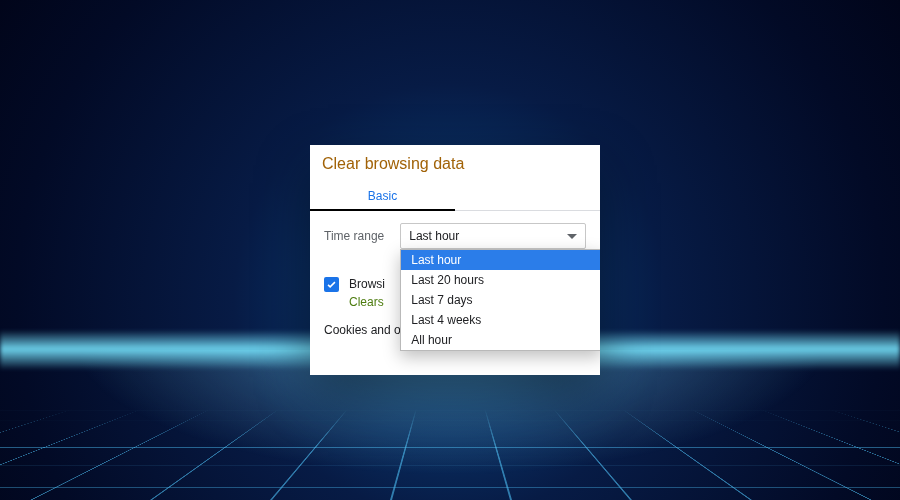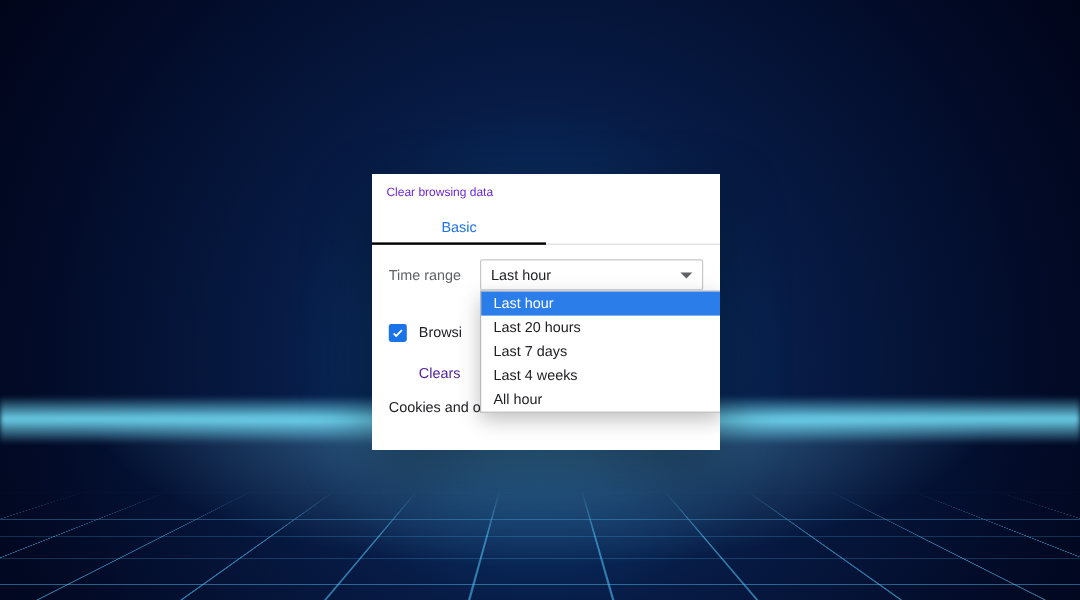--- a/index.html
+++ b/index.html
@@ -12,40 +12,40 @@
           repeating-linear-gradient(to right, rgba(80,200,255,.55) 0 2px, transparent 2px 120px),
           repeating-linear-gradient(to bottom, rgba(80,200,255,.45) 0 2px, transparent 2px 60px);
         transform:perspective(400px) rotateX(62deg);
         transform-origin:50% 100%;
         mask-image:linear-gradient(to bottom, transparent 55%, #000 80%);
         -webkit-mask-image:linear-gradient(to bottom, transparent 55%, #000 80%);}
   .floor::after{content:"";position:absolute;inset:0;background:radial-gradient(ellipse at 50% -10%, rgba(140,230,255,.45), transparent 60%);}
   
   .dialog{position:absolute;left:310px;top:145px;width:290px;height:230px;background:#fff;color:#222;
           overflow:hidden;box-shadow:0 20px 50px rgba(0,0,0,.45);font-size:12px;}
-  .dlg-title{padding:10px 12px 4px;font-size:10px;color:#6d28d9;}
+  .dlg-title{padding:10px 12px 4px;font-size:16px;color:#a16207;}
   .tabbar{display:flex;border-bottom:1px solid #dadce0;margin-top:4px;}
   .tab{flex:0 0 50%;text-align:center;padding:8px 0 6px;color:#5f6368;cursor:pointer;}
   .tab.active{color:#1a73e8;border-bottom:2px solid #000000;margin-bottom:-1px;}
   .body{padding:12px 14px;color:#5f6368;}
   .row{display:flex;align-items:center;gap:16px;margin-bottom:12px;}
   .label{color:#5f6368;}
   .select{position:relative;flex:1;border-radius:11px;}
   .sel-box{display:flex;align-items:center;justify-content:space-between;border:1px solid #c7c7c7;
            border-radius:2px;padding:5px 8px;color:#202124;background:#fff;cursor:pointer;}
   .sel-box .caret{width:0;height:0;border-left:5px solid transparent;border-right:5px solid transparent;border-top:5px solid #5f6368;}
   .menu{position:absolute;left:0;top:26px;width:200px;background:#fff;border:1px solid #b9b9b9;
         box-shadow:0 6px 16px rgba(0,0,0,.25);}
   .opt{padding:3px 10px;color:#202124;cursor:pointer;}
   .opt.sel{background:#2b7de9;color:#fff;}
   .check-row{display:flex;align-items:flex-start;gap:10px;margin-top:28px;}
   .check{width:15px;height:15px;border-radius:2px;background:#1a73e8;display:flex;align-items:center;justify-content:center;}
   .check svg{width:11px;height:11px;}
-  .item-title{color:#202124;margin-bottom:20px;}
-  .item-sub{color:#4c1d95;}
+  .item-title{color:#202124;margin-bottom:4px;}
+  .item-sub{color:#4d7c0f;}
   .cut{color:#202124;margin-top:14px;}
 </style>
 </head>
 <body>
 
 <div class="bg"></div>
 <div class="floor">
     <div class="grid"></div>
   </div>
 <div class="glow"></div>

